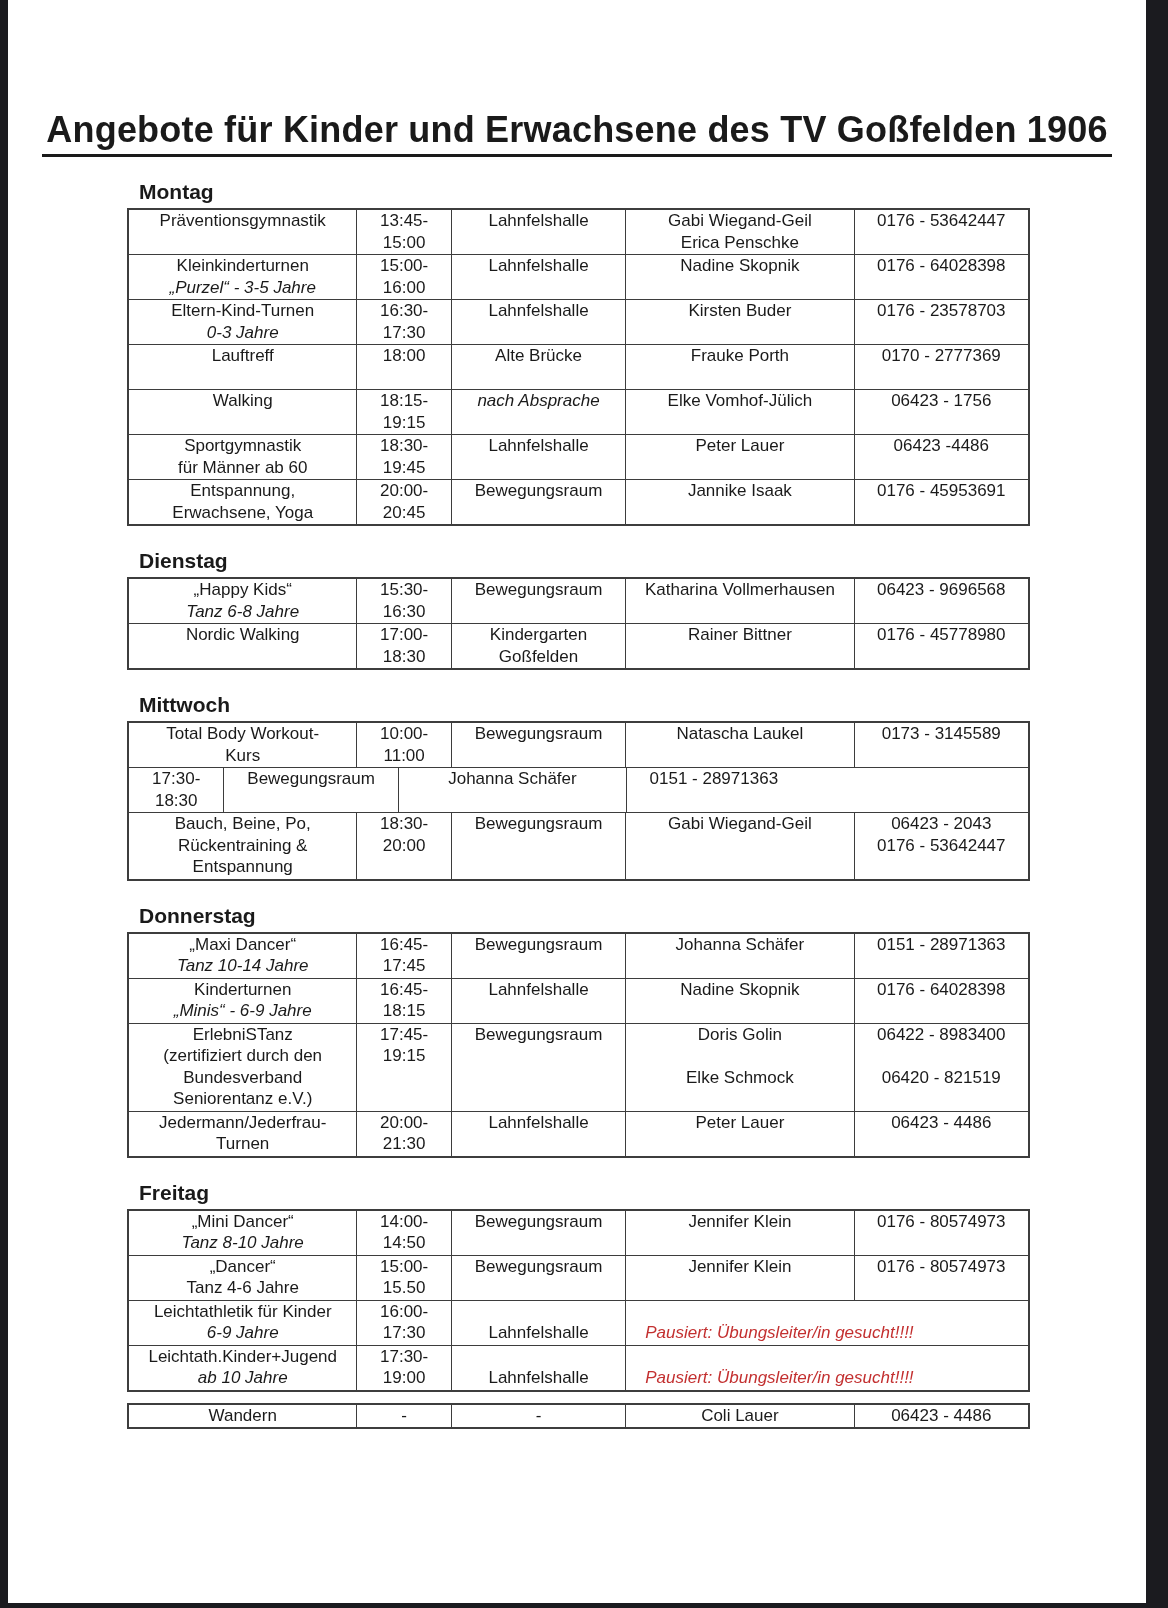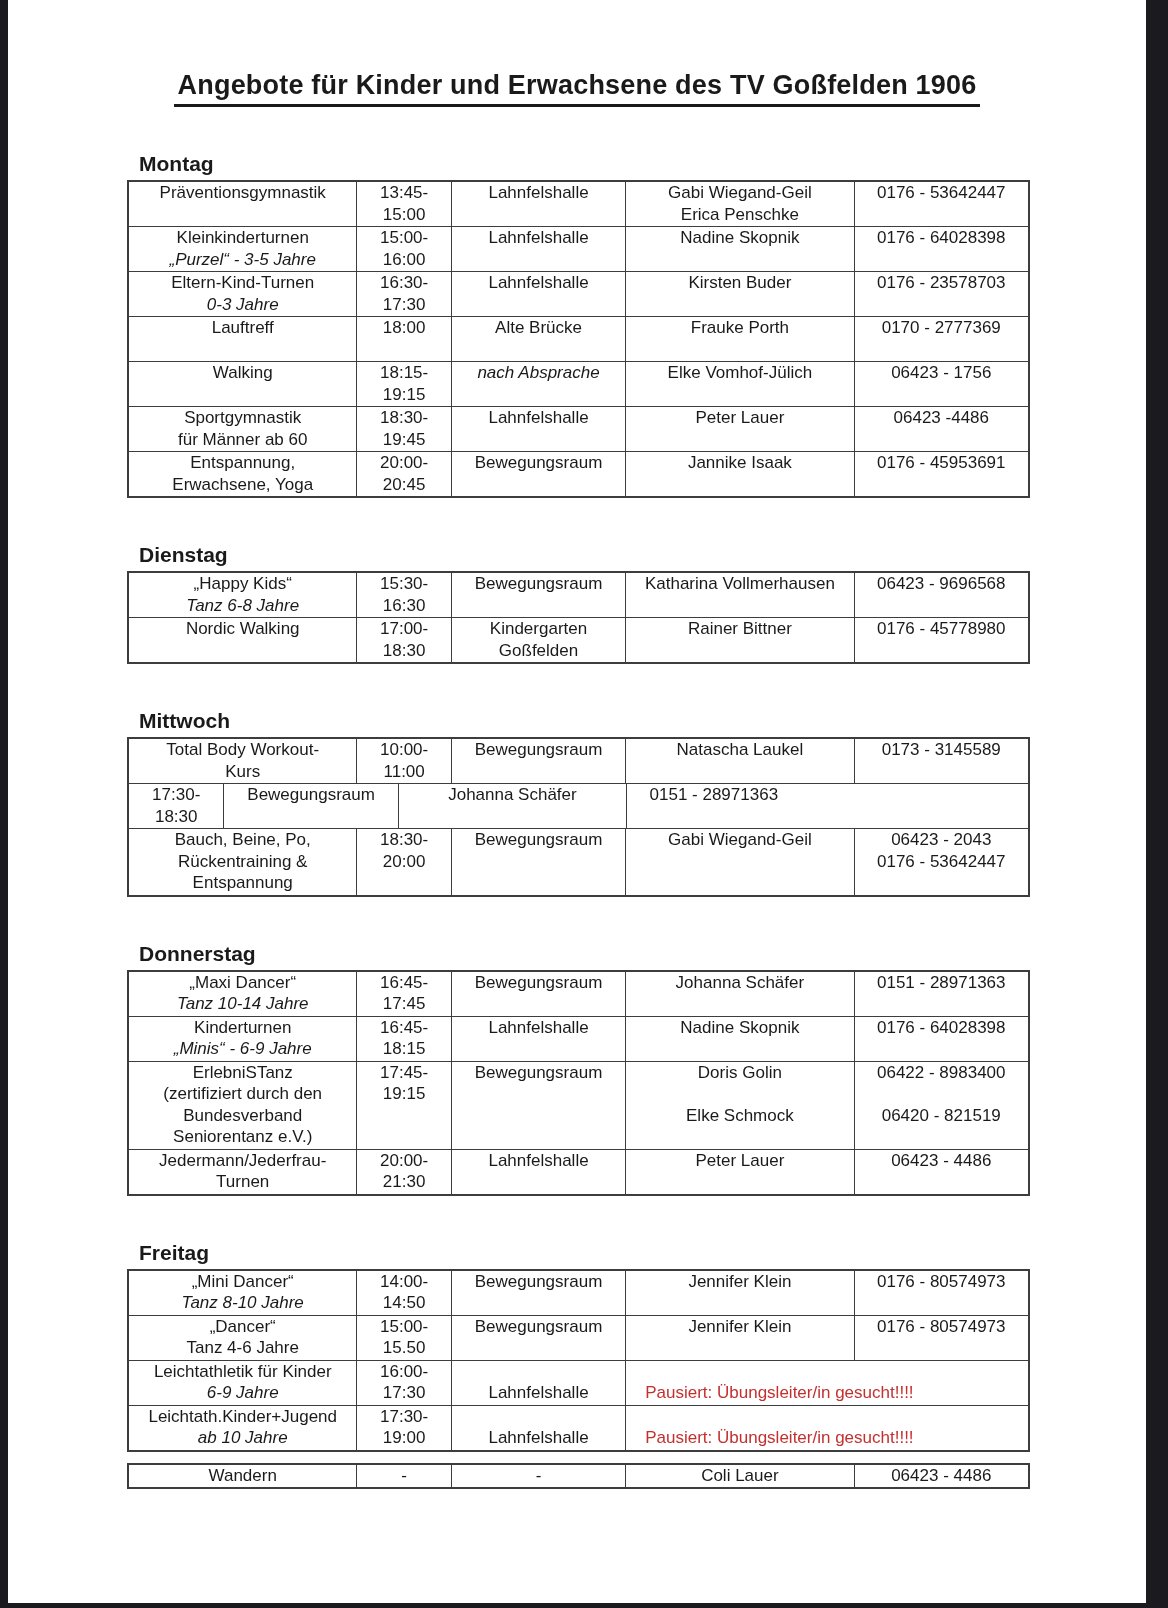--- a/index.html
+++ b/index.html
@@ -16,31 +16,32 @@
     width:1138px;height:1603px;
     background:#ffffff;
     overflow:hidden;
   }
   .doc-title{
     text-align:center;
     margin-top:70px;
   }
   .doc-title span{
     display:inline-block;
-    font-size:27px;
+    font-size:36px;
     font-weight:bold;
     letter-spacing:0.2px;
     border-bottom:3px solid #1a1a1a;
     padding:0 4px 3px 4px;
+    margin-top:39px;
   }
   .content{
     margin-left:119px;
     width:903px;
   }
-  .section{margin-top:44px;}
+  .section{margin-top:22px;}
   .section.no-heading{margin-top:11px;}
   .day-heading{
     font-size:21px;
     font-weight:bold;
     line-height:26px;
     margin:0 0 3px 12px;
   }
   .table{
     border:2px solid #3d3d3d;
     box-sizing:border-box;
@@ -53,21 +54,21 @@
     border-left:1px solid #3d3d3d;
     text-align:center;
     padding:0 3px 1px 3px;
   }
   .cell:first-child{border-left:none;}
   .col-activity{width:25.3%;}
   .col-time{width:10.5%;}
   .col-location{width:19.4%;}
   .col-contact{width:25.4%;}
   .col-phone{width:19.4%;}
-  .col-note{width:44.8%;}
+  .col-note{width:44.8%;font-style:italic;}
   .ln{
     font-size:17px;
     line-height:21.5px;
     min-height:21.5px;
     white-space:nowrap;
   }
   .ln.italic{font-style:italic;}
   .ln.small{font-size:17px;}
   .ln.red{
     color:#c33030;

